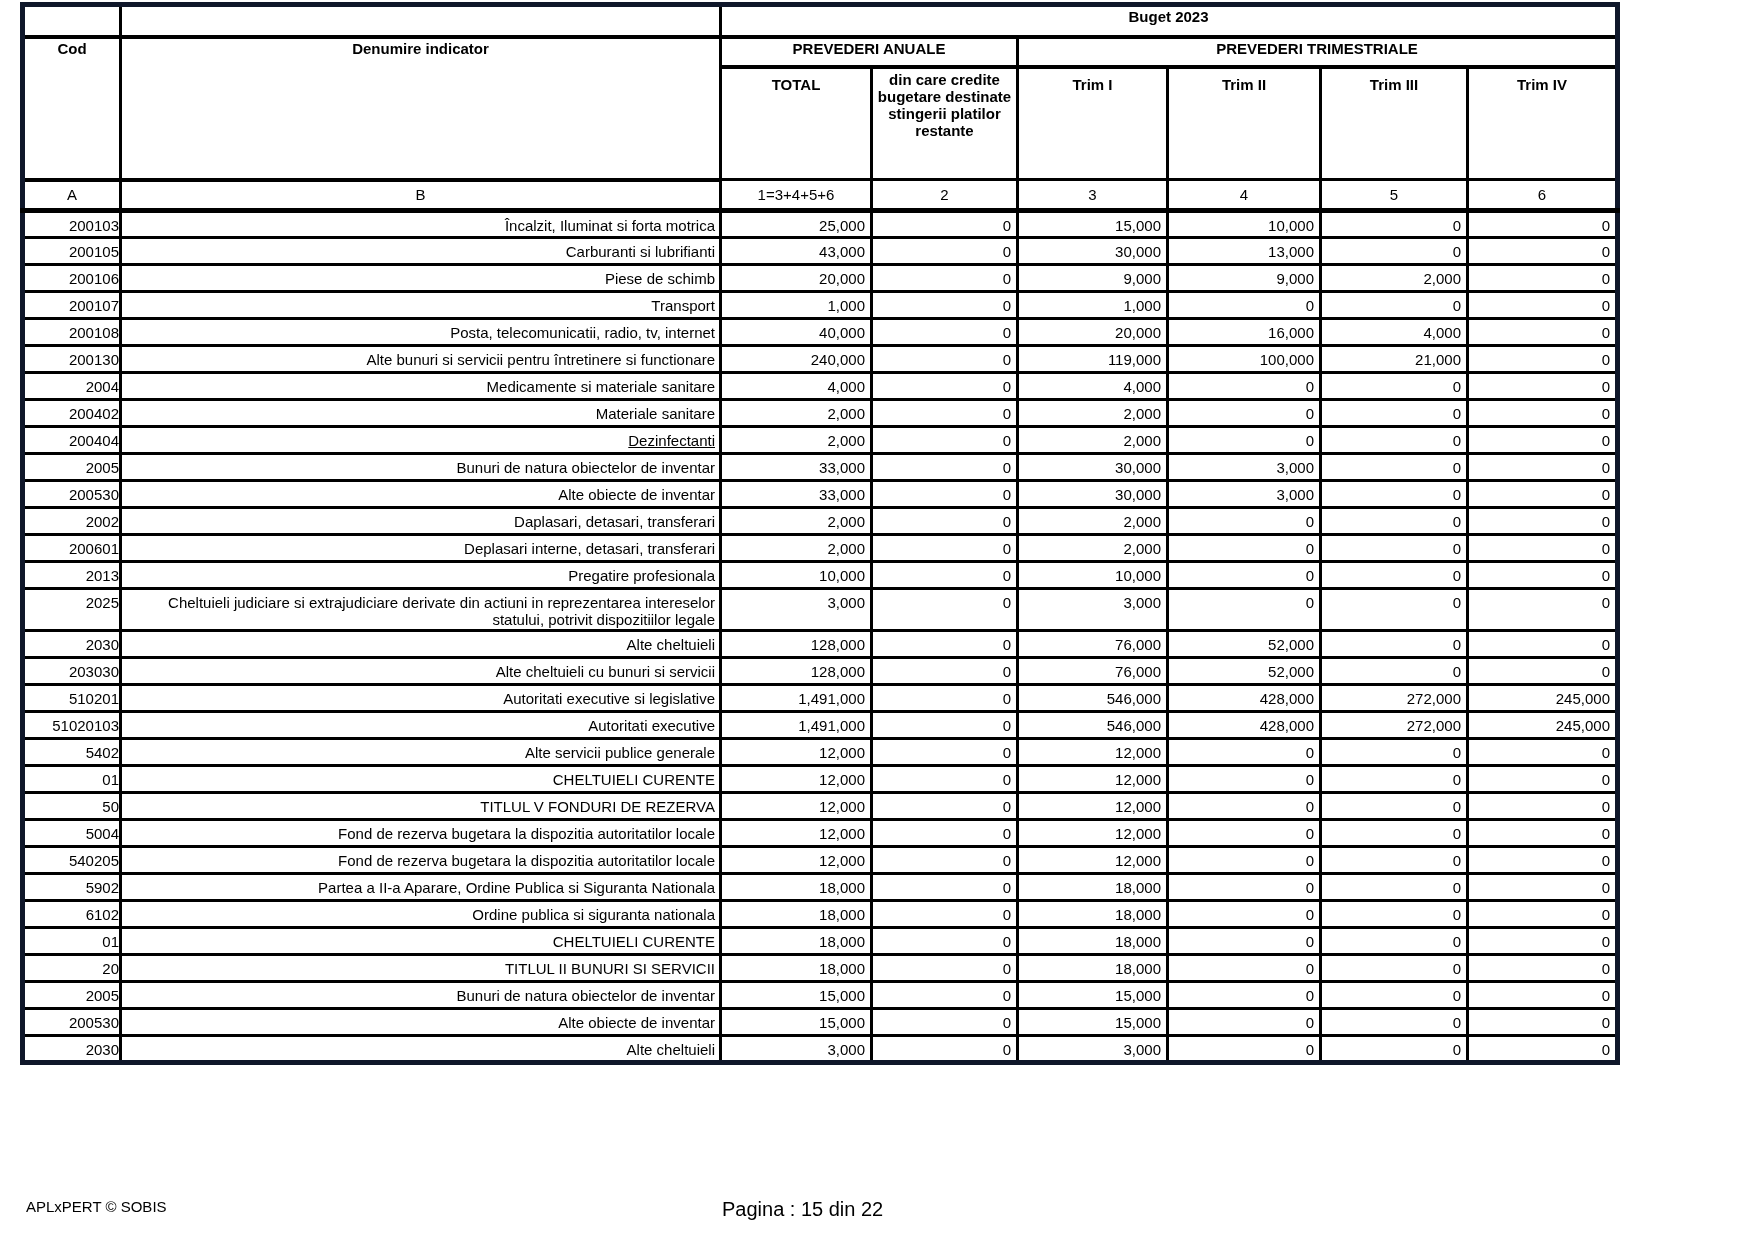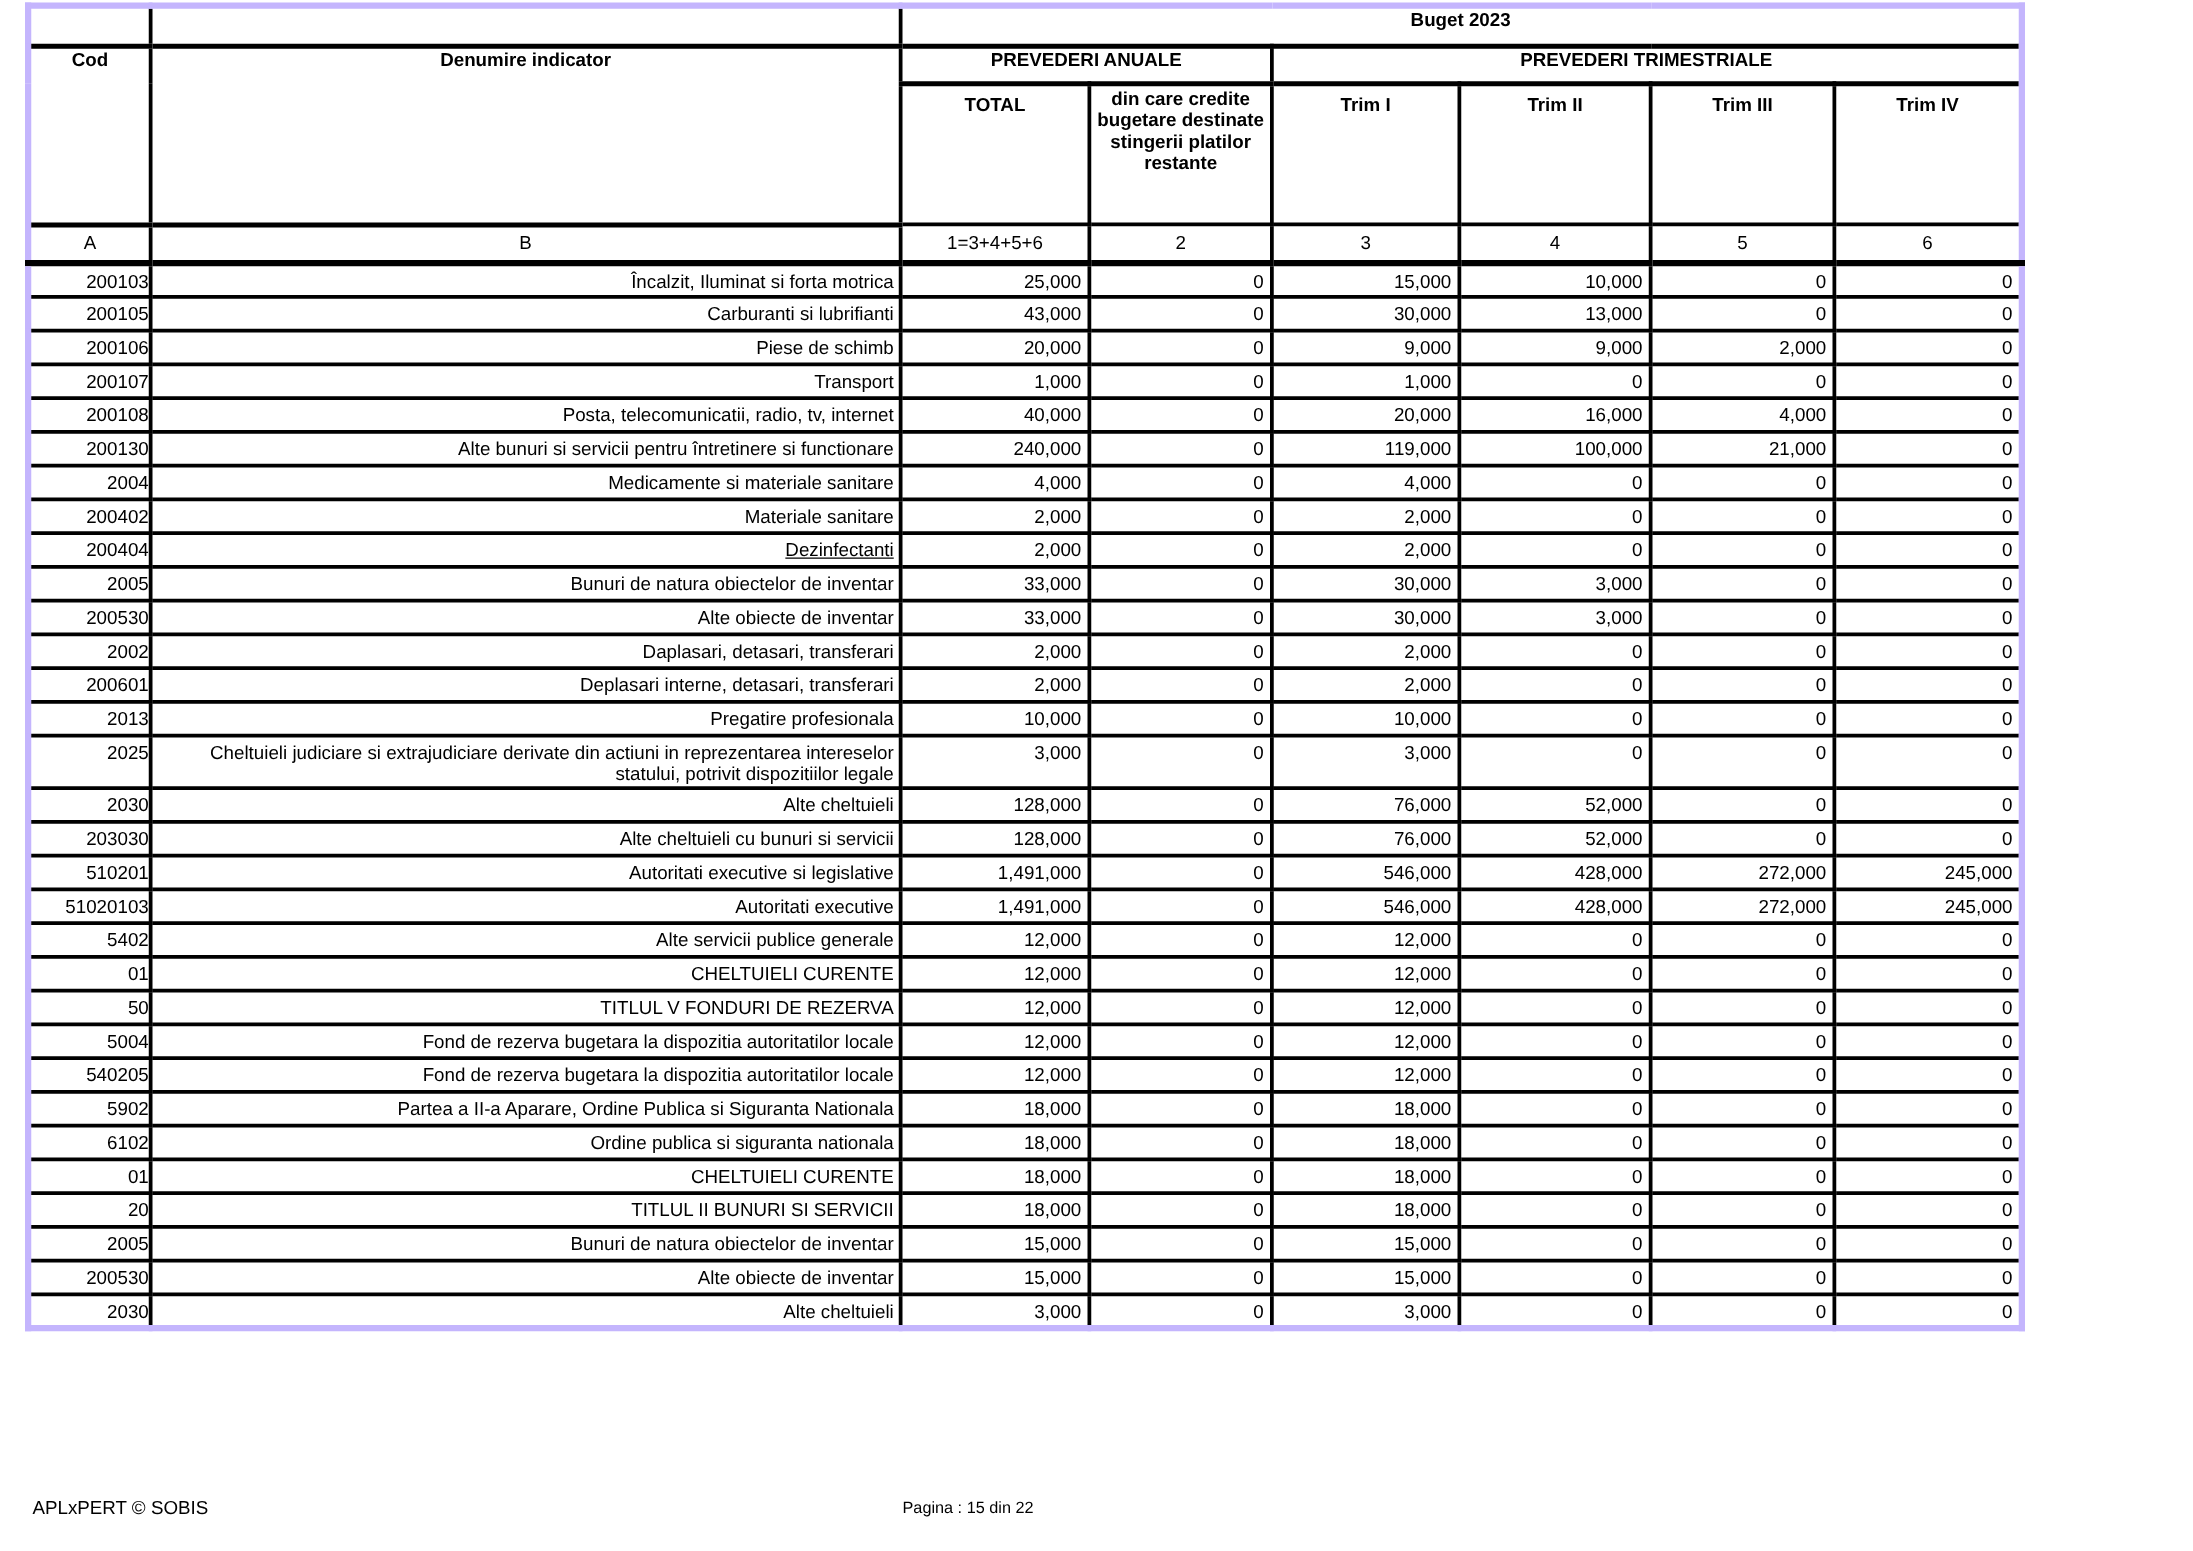--- a/index.html
+++ b/index.html
@@ -4,21 +4,21 @@
 <style>
   html,body{margin:0;padding:0;}
   body{
     width:1754px;height:1241px;position:relative;overflow:hidden;
     background:#ffffff;color:#000000;
     font-family:"Liberation Sans", sans-serif;
   }
   table.budget{
     position:absolute;left:20px;top:2px;
     border-collapse:collapse;table-layout:fixed;
-    border:5px solid #c4b5fd;
+    border:5px solid #0f172a;
   }
   table.budget td{
     border:3px solid #000;
     font-size:15px;line-height:17px;
     vertical-align:top;
     overflow:hidden;
     background:#fff;
   }
   
   td.hdr{font-weight:bold;text-align:center;vertical-align:middle;}
@@ -32,21 +32,21 @@
     font-weight:normal;border-bottom-width:5px;
   }
   
   tr.data{height:27px;}
   tr.data td{padding-top:4px;}
   td.cod{text-align:right;padding-left:3px;padding-right:0;}
   td.den{text-align:right;padding-right:4px;}
   td.num{text-align:right;padding-right:5px;}
   
   .footer-left{position:absolute;left:26px;top:1198px;font-size:15px;}
-  .footer-center{position:absolute;left:722px;top:1198px;font-size:13px;}
+  .footer-center{position:absolute;left:722px;top:1198px;font-size:20px;}
 </style>
 </head>
 <body>
 
 <table class="budget">
   <colgroup>
     <col style="width:98px">
     <col style="width:600px">
     <col style="width:151px">
     <col style="width:146px">

